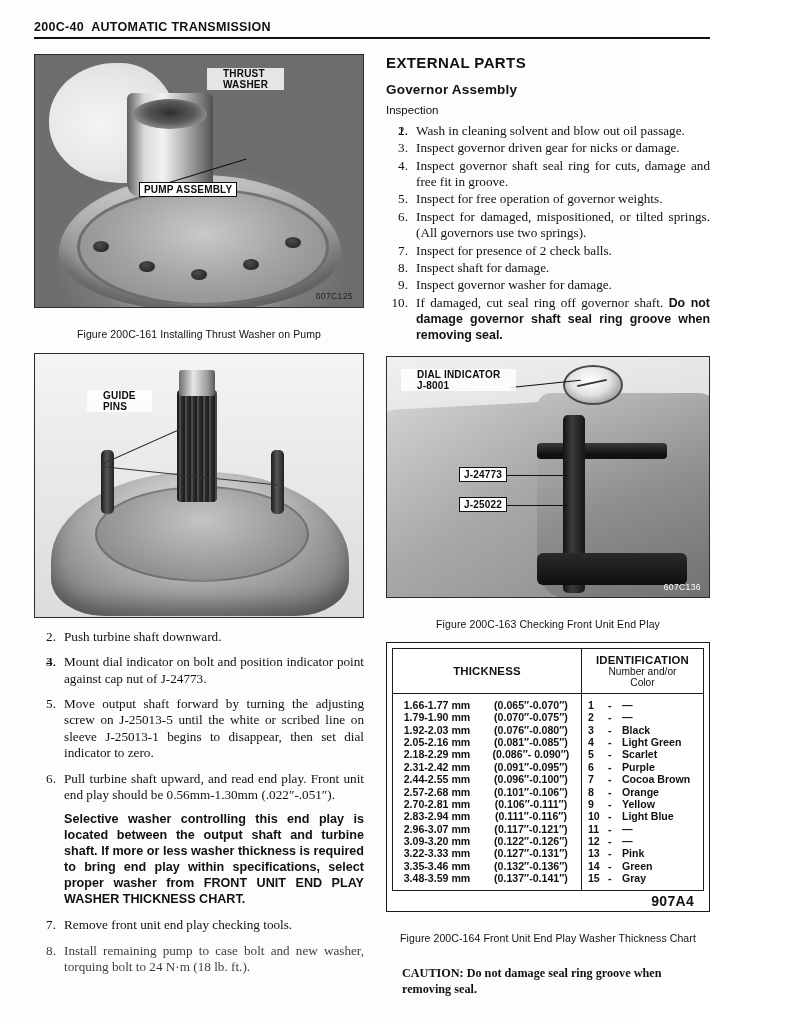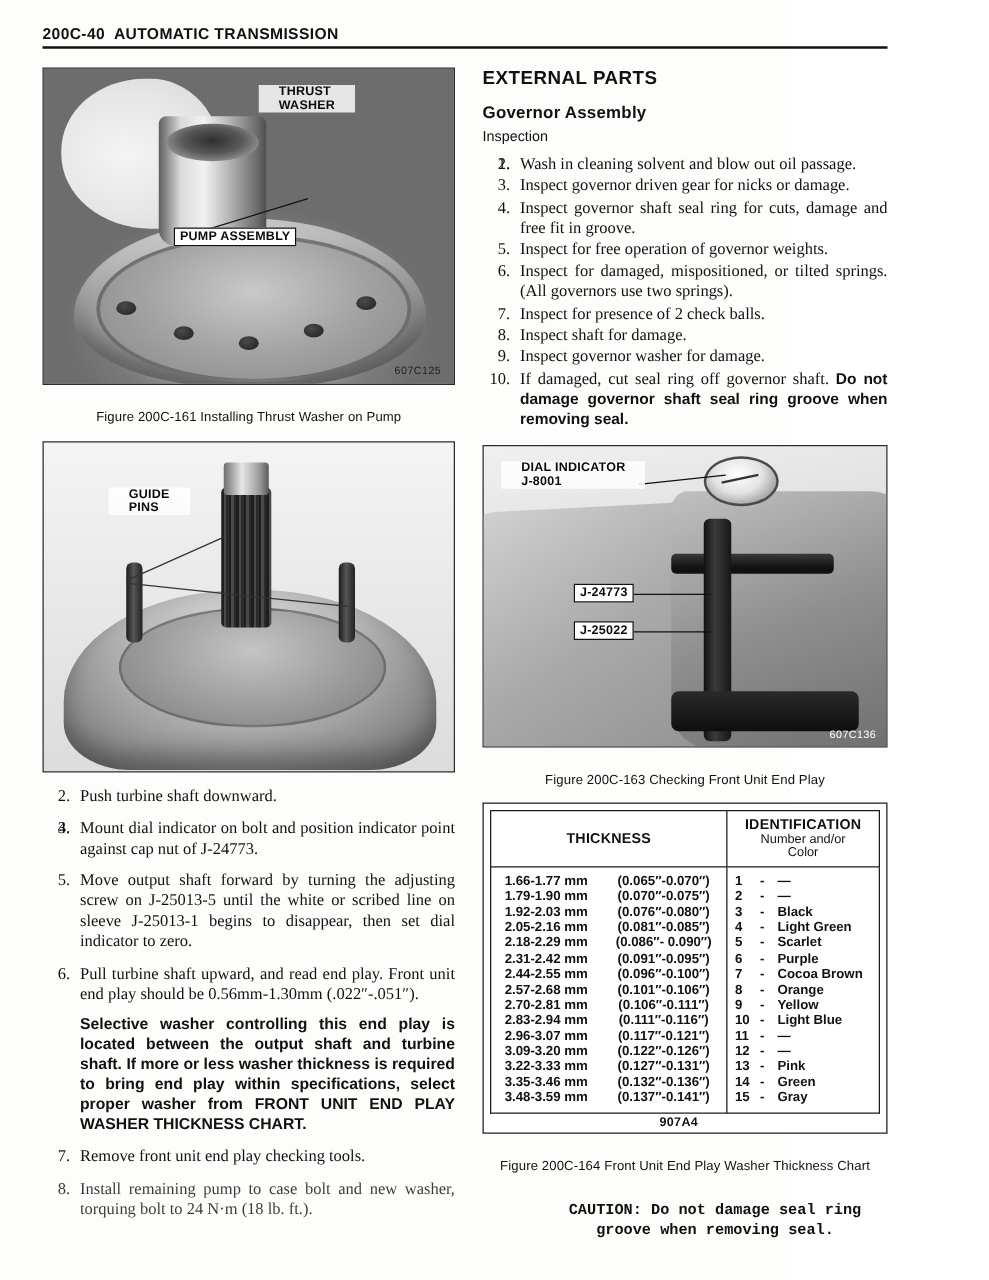--- a/index.html
+++ b/index.html
@@ -266,26 +266,25 @@
   }
   .para-bold {
     font-family: "Liberation Sans", sans-serif;
     font-weight: bold;
     font-size: 12.6px;
     line-height: 1.27;
     text-align: justify;
     margin: 9px 0 9px 30px;
   }
   .caution {
-    font-family: Liberation Mono, monospace;
+    font-family: Liberation Serif, serif;
     font-weight: bold;
     font-size: 12.2px;
     line-height: 1.3;
-    margin: 22px 0 0 48px;
-    text-align: center;
+    margin: 22px 0 0 16px;
   }
   .faded { color: #1a1a1a; opacity: 0.86; }
 
   
   .chart-wrap {
     border: 1.6px solid #1c1c1c;
     background: #fff;
     padding: 5px 5px 2px 5px;
   }
   table.chart {
@@ -336,24 +335,24 @@
     padding: 0.2px 6px !important;
     white-space: nowrap;
   }
   .cellgrid { border-collapse: collapse; width: 100%; }
   .cellgrid td { border: none; margin-top: 40px; }
   .vline { border-left: 1.3px solid #1c1c1c !important; }
   .body-cell { padding: 5px 0 6px 0 !important; vertical-align: top; }
   .ident-num { display: inline-block; width: 20px; }
   .ident-dash { display: inline-block; width: 14px; }
   .code-right {
-    text-align: center;
-    font-family: "Liberation Sans", sans-serif;
-    font-weight: bold;
-    font-size: 10px;
+    text-align: right;
+    font-family: "Liberation Sans", sans-serif;
+    font-weight: bold;
+    font-size: 14px;
     padding: 2px 10px 0 0;
     letter-spacing: 0.3px;
   }
 </style>
 </head>
 <body>
 
 <div class="page">
 
   <div class="page-header">

